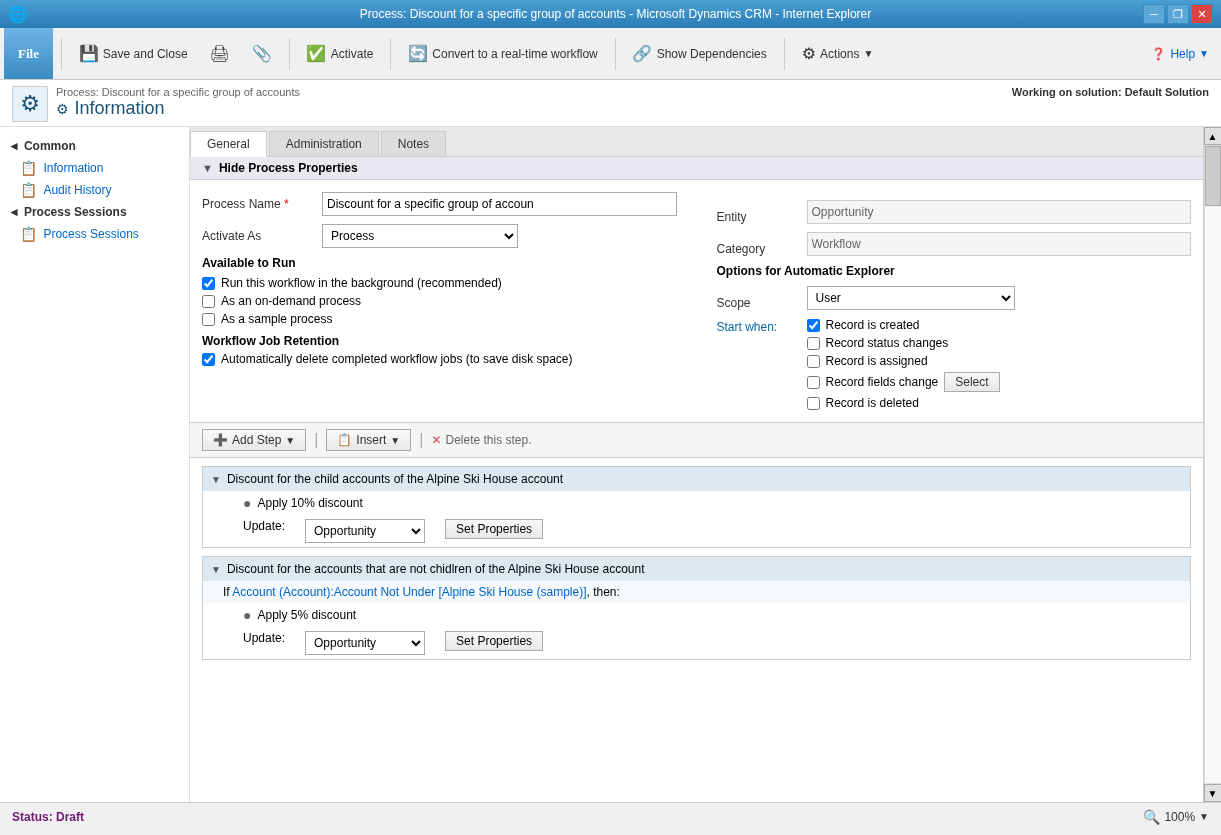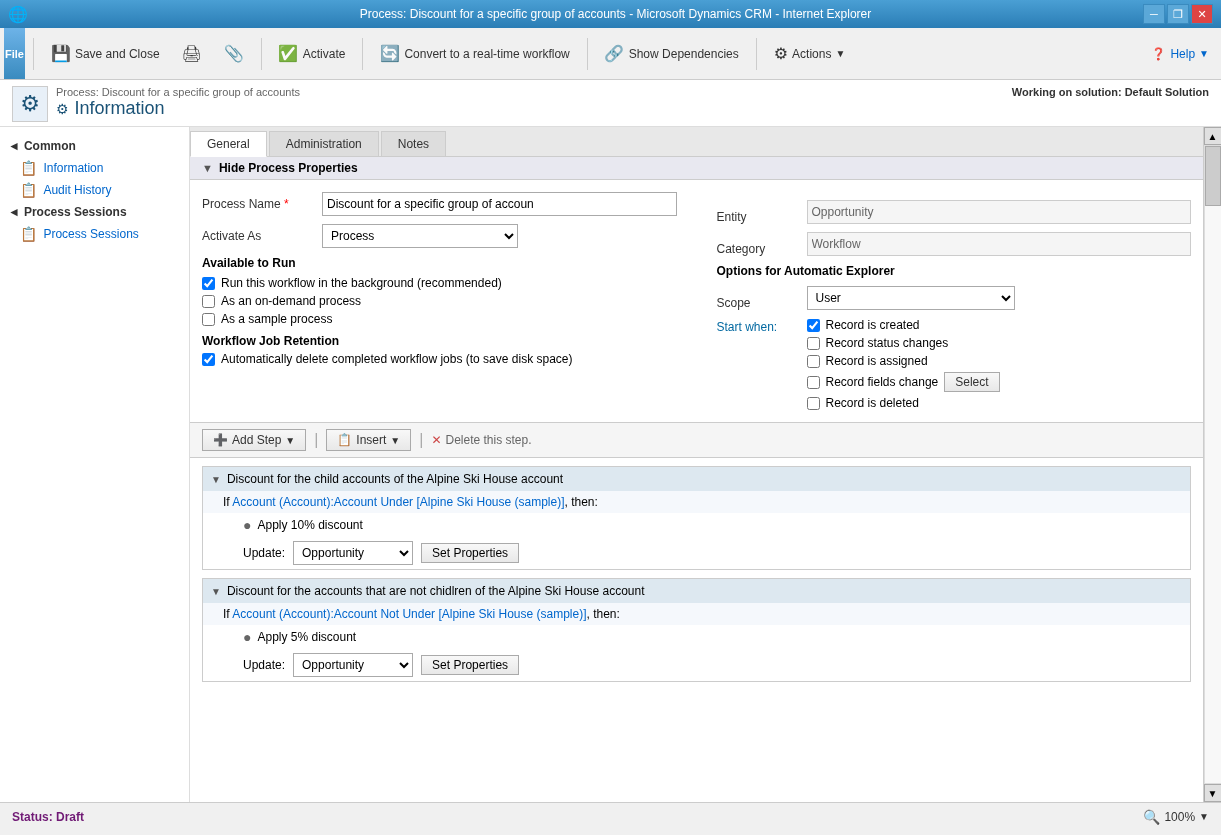--- a/index.html
+++ b/index.html
@@ -34,28 +34,28 @@
       height: 52px;
       border-bottom: 1px solid #ccc;
       display: flex;
       align-items: center;
       padding: 0 4px;
       gap: 4px;
     }
     .file-btn {
       background: linear-gradient(to bottom, #6db3e8, #3a8bbf);
       color: white;
-      padding: 6px 1px;
+      padding: 6px 14px;
       border: none;
-      font-size: 11px;
+      font-size: 13px;
       font-weight: bold;
       height: 100%;
       cursor: pointer;
       align-self: stretch;
-      display: flex; align-items: center;
+      display: flex; align-items: center; font-family: Liberation Serif, serif;
     }
     .toolbar-sep { width: 1px; height: 32px; background: #ccc; margin: 0 4px; }
     .toolbar-btn {
       display: flex; align-items: center; gap: 4px;
       padding: 4px 8px;
       border: 1px solid transparent;
       background: transparent;
       cursor: pointer;
       font-size: 12px;
       color: #333;
@@ -340,25 +340,25 @@
     .step-action-row {
       display: flex;
       align-items: center;
       padding: 4px 8px 4px 40px;
       font-size: 12px;
       background: white;
     }
     .step-bullet { color: #666; margin-right: 6px; font-size: 14px; }
     .step-update-row {
       display: flex;
-      align-items: center;
+      align-items: flex-start;
       padding: 4px 8px 4px 40px;
       font-size: 12px;
       background: white;
-      gap: 8px;
+      gap: 20px;
     }
     .set-props-btn {
       padding: 2px 10px;
       border: 1px solid #aaa;
       background: linear-gradient(to bottom, #f8f8f8, #e8e8e8);
       font-size: 12px;
       cursor: pointer;
     }
 
     
@@ -631,23 +631,20 @@
         </div>
       </div>
 
       <div class="steps-content">
 
         <div class="step-group">
           <div class="step-group-header">
             <span class="step-group-arrow">▼</span>
             <span>Discount for the child accounts of the Alpine Ski House account</span>
           </div>
-          <div class="step-condition">
-            If <a href="#">Account (Account):Account Under [Alpine Ski House (sample)]</a>, then:
-          </div>
           <div class="step-action-row">
             <span class="step-bullet">●</span>
             <span>Apply 10% discount</span>
           </div>
           <div class="step-update-row">
             <span>Update:</span>
             <div class="form-select-with-arrow">
               <select class="form-select" style="width:120px;">
                 <option>Opportunity</option>
               </select>

